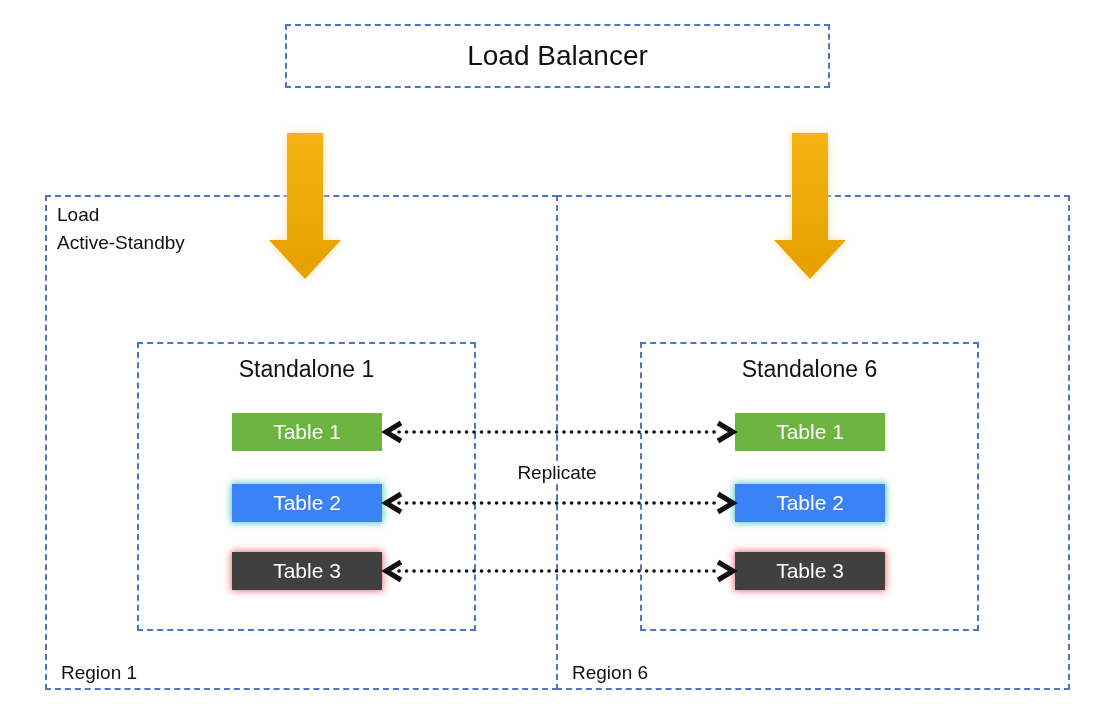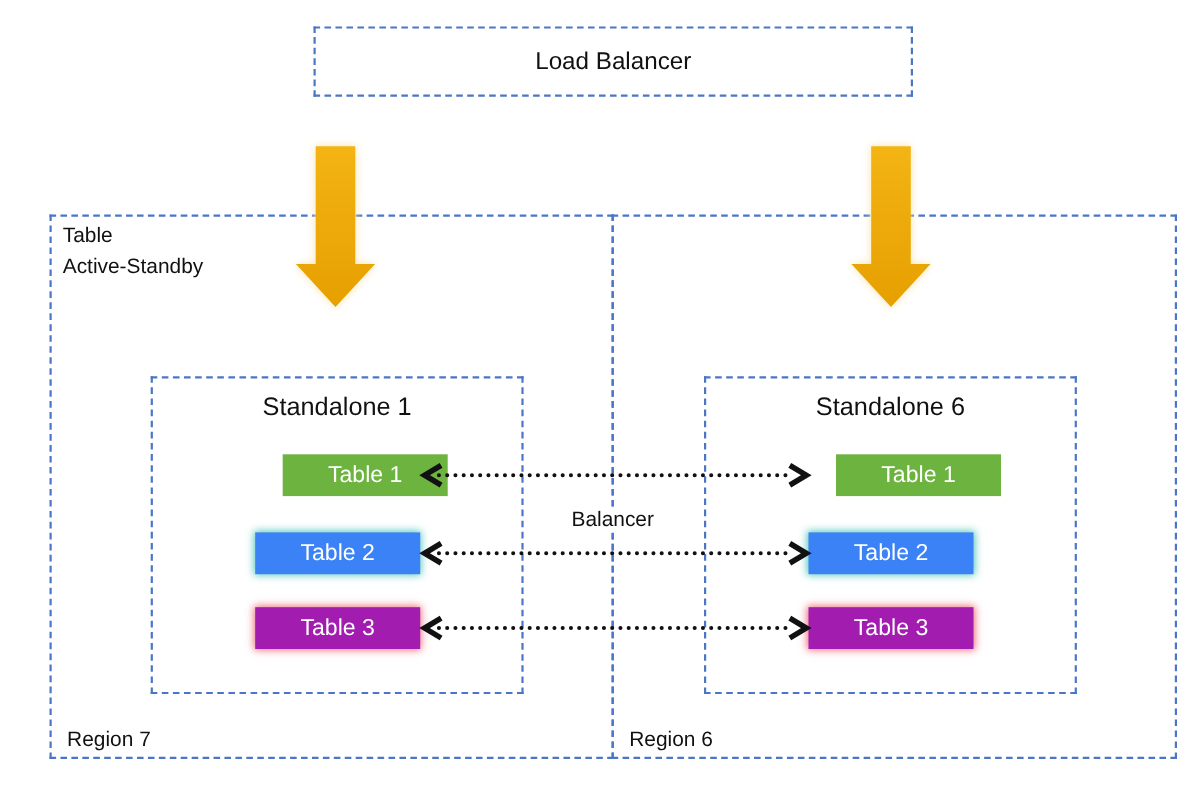--- a/index.html
+++ b/index.html
@@ -17,21 +17,21 @@
   .dashed-box {
     position: absolute;
     border: 2px dashed #4B76C8;
     background: transparent;
   }
 
   .lb-box {
     left: 285px; top: 24px;
     width: 545px; height: 64px;
     display: flex; align-items: center; justify-content: center;
-    font-size: 22px;
+    font-size: 28px;
   }
 
   .region1 { left: 45px;  top: 195px; width: 513px; height: 495px; }
   .region2 { left: 556px; top: 195px; width: 514px; height: 495px; }
 
   .standalone1 { left: 137px; top: 342px; width: 339px; height: 289px; }
   .standalone2 { left: 640px; top: 342px; width: 339px; height: 289px; }
 
   .standalone-title {
     position: absolute;
@@ -55,23 +55,23 @@
   .region1-label { left: 61px;  top: 662px; }
   .region2-label { left: 572px; top: 662px; }
 
   .table-chip {
     position: absolute;
     width: 150px; height: 38px;
     display: flex; align-items: center; justify-content: center;
     color: #ffffff;
     font-size: 21px;
   }
-  .chip-green { background: #6CB33F; margin-left: 25px; }
+  .chip-green { background: #6CB33F; }
   .chip-teal  { background: #3b82f6; box-shadow: 0 0 7px 1px rgba(54,189,178,0.85); }
-  .chip-red   { background: #a21caf; box-shadow: 0 0 7px 1px rgba(232,73,90,0.80); }
+  .chip-red   { background: #404040; box-shadow: 0 0 7px 1px rgba(232,73,90,0.80); }
 
   .col-left  { left: 232px; }
   .col-right { left: 735px; }
   .row-1 { top: 413px; }
   .row-2 { top: 484px; }
   .row-3 { top: 552px; }
 
   .replicate-label {
     position: absolute;
     left: 557px; top: 462px;
@@ -96,23 +96,23 @@
 <div class="canvas">
 
   <div class="dashed-box lb-box">
     <span>Load Balancer</span>
   </div>
 
   <div class="dashed-box region1"></div>
 
   <div class="dashed-box region2"></div>
 
-  <div class="group-label">Table
+  <div class="group-label">Load
 Active-Standby</div>
-  <div class="region-label region1-label">Region 7</div>
+  <div class="region-label region1-label">Region 1</div>
   <div class="region-label region2-label">Region 6</div>
 
   <div class="dashed-box standalone1">
     <div class="standalone-title">Standalone 1</div>
   </div>
 
   <div class="dashed-box standalone2">
     <div class="standalone-title">Standalone 6</div>
   </div>
 
@@ -129,21 +129,21 @@
   <div class="table-chip chip-green col-right row-1">
     <span>Table 1</span>
   </div>
   <div class="table-chip chip-teal col-right row-2">
     <span>Table 2</span>
   </div>
   <div class="table-chip chip-red col-right row-3">
     <span>Table 3</span>
   </div>
 
-  <div class="replicate-label">Balancer</div>
+  <div class="replicate-label">Replicate</div>
 
   <svg class="overlay-svg" viewBox="0 0 1094 726">
     <defs>
       <linearGradient id="orangeGrad" x1="0" y1="0" x2="0" y2="1">
         <stop offset="0" stop-color="#F3B414"></stop>
         <stop offset="1" stop-color="#E6A000"></stop>
       </linearGradient>
       <filter id="softGlow" x="-40%" y="-40%" width="180%" height="180%">
         <feGaussianBlur stdDeviation="4"></feGaussianBlur>
       </filter>

